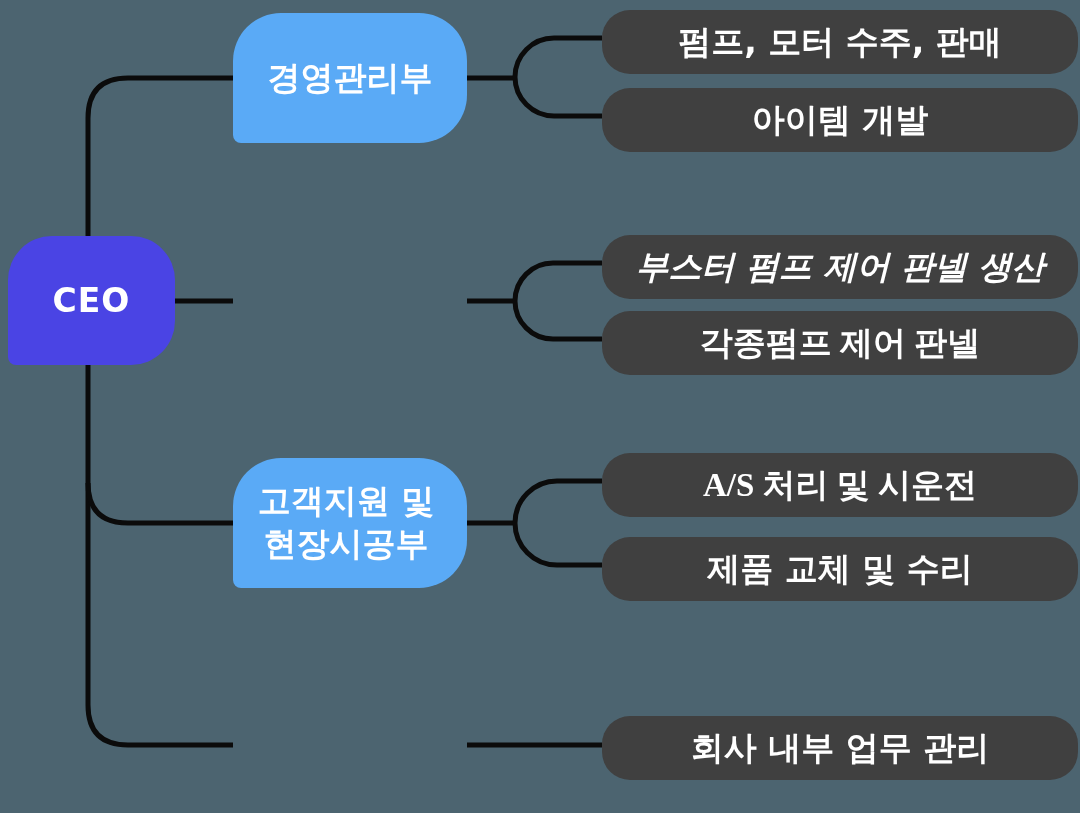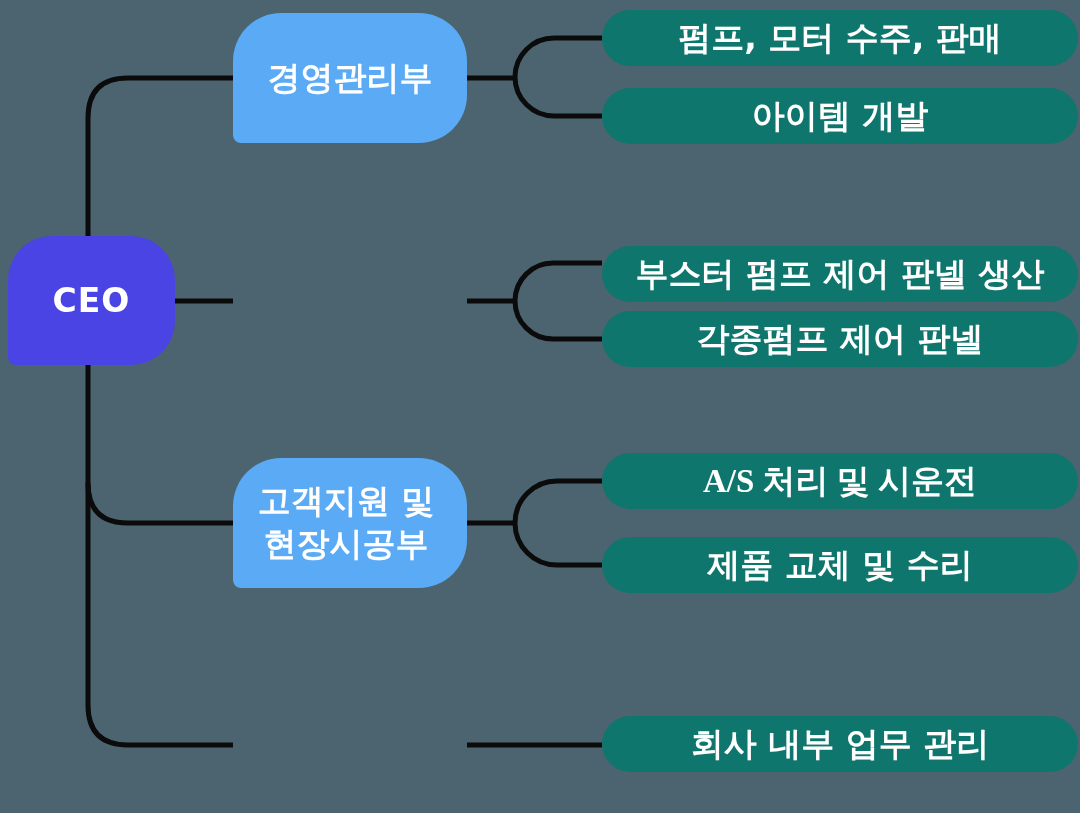--- a/index.html
+++ b/index.html
@@ -52,30 +52,30 @@
     line-height: 1.3;
     padding: 0 14px;
   }
   .dept-1 { top: 13px; }
   .dept-2 { top: 236px; }
   .dept-3 { top: 458px; padding-left: 6px; }
   .dept-4 { top: 680px; height: 133px; }
   .task {
     left: 602px;
     width: 476px;
-    height: 56px;
-    background: #0f766e;
+    height: 64px;
+    background: #404040;
     border-radius: 28px;
     font-size: 33px;
     white-space: nowrap;
   }
   .task-1a { top: 10px; }
   .task-1b { top: 88px; }
-  .task-2a { top: 246px; }
-  .task-2b { top: 311px; }
+  .task-2a { top: 235px; font-style: italic; }
+  .task-2b { top: 311px; font-family: Liberation Serif, serif; }
   .task-3a { top: 453px; font-family: Liberation Serif, serif; }
   .task-3b { top: 537px; }
   .task-4a { top: 716px; }
 </style>
 </head>
 <body>
 
 <div class="canvas">
 
   <svg class="connectors" width="1080" height="813" viewBox="0 0 1080 813">

